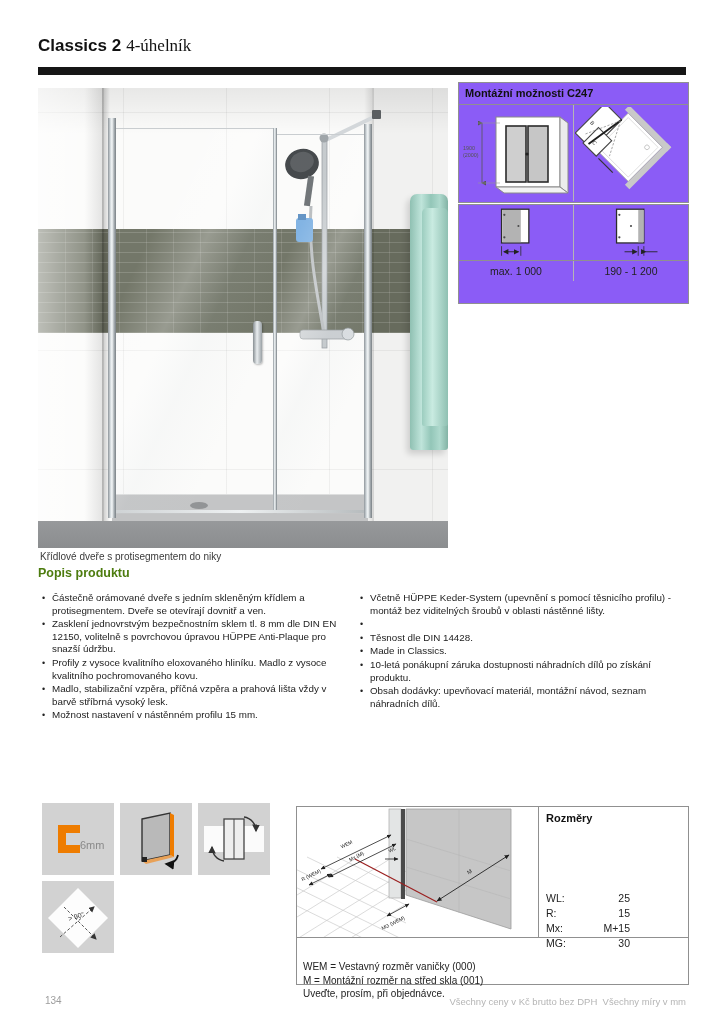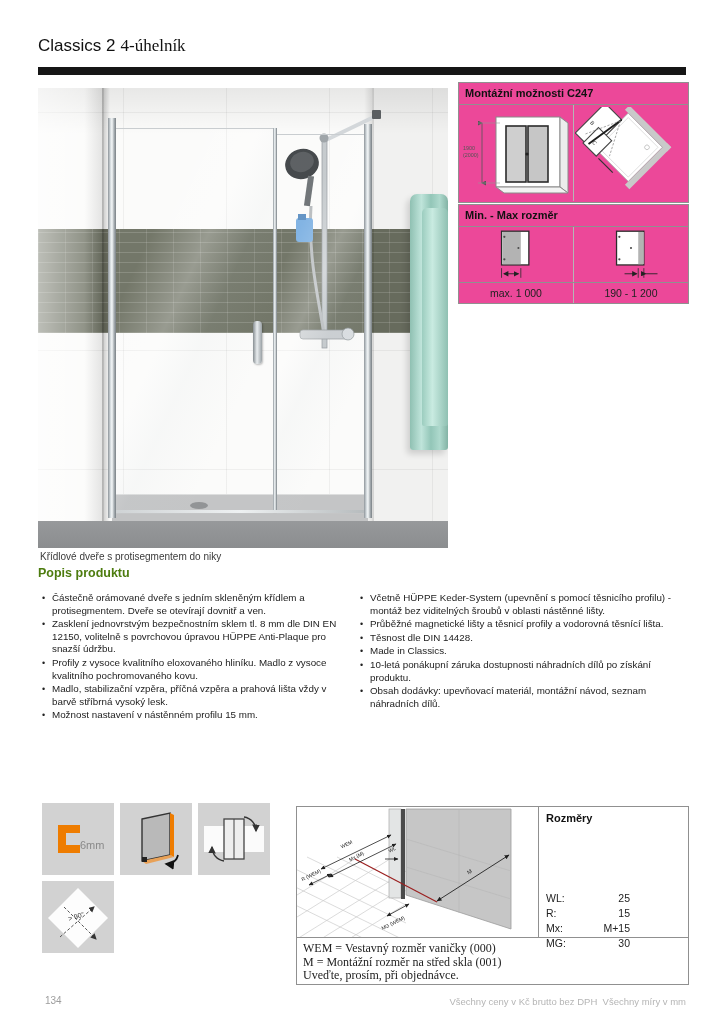--- a/index.html
+++ b/index.html
@@ -4,21 +4,21 @@
 <style>
   html,body{margin:0;padding:0;}
   body{
     width:724px;height:1024px;position:relative;background:#ffffff;
     font-family:"Liberation Sans", sans-serif;color:#1f1f1f;overflow:hidden;
   }
   .abs{position:absolute;}
 
   
   .page-title{left:38px;top:36px;font-size:17px;color:#111;}
-  .page-title b{font-weight:400;}
+  .page-title b{font-weight:700;}
   .page-title span.light{font-weight:400;margin-left:5px;font-family:Liberation Serif, serif;}
   .title-bar{left:38px;top:67px;width:648px;height:8px;background:#161616;}
 
   
   .photo{left:38px;top:88px;width:410px;height:460px;overflow:hidden;background:#fafaf9;}
   .ph-wall{left:0;top:0;width:410px;height:433px;
     background-color:#fbfbfa;
     background-image:linear-gradient(rgba(0,0,0,.05) 1px,transparent 1px),
                      linear-gradient(90deg,rgba(0,0,0,.05) 1px,transparent 1px);
     background-size:103px 119px;background-position:-18px 24px;}
@@ -45,21 +45,21 @@
   .ph-threshold{left:78px;top:422px;width:248px;height:3px;background:linear-gradient(90deg,#cfd3d5,#eef1f2,#b7bcbe);}
   .handle{left:215px;top:233px;width:9px;height:43px;border-radius:4px;
     background:linear-gradient(90deg,#878e92,#e9edef 45%,#9aa1a5);box-shadow:1px 1px 2px rgba(0,0,0,.25);}
   .towel{left:372px;top:106px;width:38px;height:256px;border-radius:7px 7px 3px 3px;
     background:linear-gradient(90deg,#8fc0b2,#bfe4da 30%,#93c6b8 55%,#aed9cd 78%,#83b3a5);box-shadow:-3px 4px 6px rgba(0,0,0,.15);}
   .towel-fold{left:384px;top:120px;width:26px;height:218px;border-radius:5px 5px 2px 2px;
     background:linear-gradient(90deg,#9ccdbf,#c9ebe1 40%,#8fc0b2);}
   .photo-caption{left:40px;top:551px;font-size:10px;color:#3a3a3a;}
 
   
-  .ibox{border:1px solid #909090;background:#ec4899;}
+  .ibox{border:1px solid #909090;background:#8b5cf6;}
   .ibox .ititle{height:21px;line-height:21px;padding-left:6px;font-size:11px;font-weight:700;
     border-bottom:1px solid #909090;color:#111;}
   .montage{left:458px;top:82px;width:229px;height:119px;}
   .minmax{left:458px;top:204px;width:229px;height:98px;}
   .cells{display:flex;}
   .cell{flex:1 1 50%;display:flex;align-items:center;justify-content:center;}
   .cell + .cell{border-left:1px solid #b5b5b5;}
   .montage .cells{height:96px;}
   .minmax .cells{height:55px;}
   .mm-vals{display:flex;height:20px;border-top:1px solid #909090;}
@@ -84,21 +84,21 @@
   
   .dimbox{left:296px;top:806px;width:391px;height:177px;border:1px solid #909090;}
   .dim-row{display:flex;height:130px;}
   .dim-diagram{width:241px;height:130px;}
   .dim-table{width:149px;border-left:1px solid #909090;box-sizing:border-box;padding:5px 7px;}
   .dim-table .t{font-size:11px;font-weight:700;color:#111;}
   .dim-table .rows{margin-top:67px;}
   .dim-table .r{display:flex;font-size:10.5px;line-height:15px;color:#222;}
   .dim-table .r .k{width:34px;}
   .dim-table .r .v{width:50px;text-align:right;}
-  .dim-notes{border-top:1px solid #909090;padding:4px 6px;font-size:12px;line-height:13.5px;color:#222;font-family:Liberation Serif, serif;}
+  .dim-notes{border-top:1px solid #909090;padding:22px 6px;font-size:10px;line-height:13.5px;color:#222;}
 
   
   .foot-num{left:45px;top:995px;font-size:10px;color:#9d9d9d;text-align:center;}
   .foot-note{right:38px;top:996px;font-size:9.5px;color:#b5b5b5;white-space:pre;}
 
   svg{display:block;}
   text{font-family:"Liberation Sans",sans-serif;}
 </style>
 </head>
 <body>
@@ -189,21 +189,20 @@
           <line x1="36" y1="84" x2="62" y2="84" stroke="#333" stroke-width="1.6"></line>
           <text x="-4" y="60" font-size="7" fill="#333">B</text>
           <text x="16" y="76" font-size="7" fill="#333">C</text>
         </g>
       </svg>
     </div>
   </div>
 </div>
 
 <div class="abs ibox minmax">
-  <div class="ititle">Min. - Max rozměr</div>
   <div class="cells">
     <div class="cell">
       <svg width="96" height="53" viewBox="0 0 96 66">
         <defs>
           <marker id="mmLl" markerWidth="7" markerHeight="7" refX="1" refY="3" orient="auto">
               <path d="M6,0 L0,3 L6,6 z" fill="#222"></path>
             </marker>
           <marker id="mmLr" markerWidth="7" markerHeight="7" refX="5" refY="3" orient="auto">
               <path d="M0,0 L6,3 L0,6 z" fill="#222"></path>
             </marker>
@@ -271,21 +270,20 @@
     </div>
 </div>
 
 <div class="abs bullets col-right">
   <div class="bl">
       <span class="dot">•</span>
       <span>Včetně HÜPPE Keder-System (upevnění s pomocí těsnicího profilu) - montáž bez viditelných šroubů v oblasti nástěnné lišty.</span>
     </div>
   <div class="bl">
       <span class="dot">•</span>
-      <span>Průběžné magnetické lišty a těsnicí profily a vodorovná těsnící lišta.</span>
     </div>
   <div class="bl">
       <span class="dot">•</span>
       <span>Těsnost dle DIN 14428.</span>
     </div>
   <div class="bl">
       <span class="dot">•</span>
       <span>Made in Classics.</span>
     </div>
   <div class="bl">

